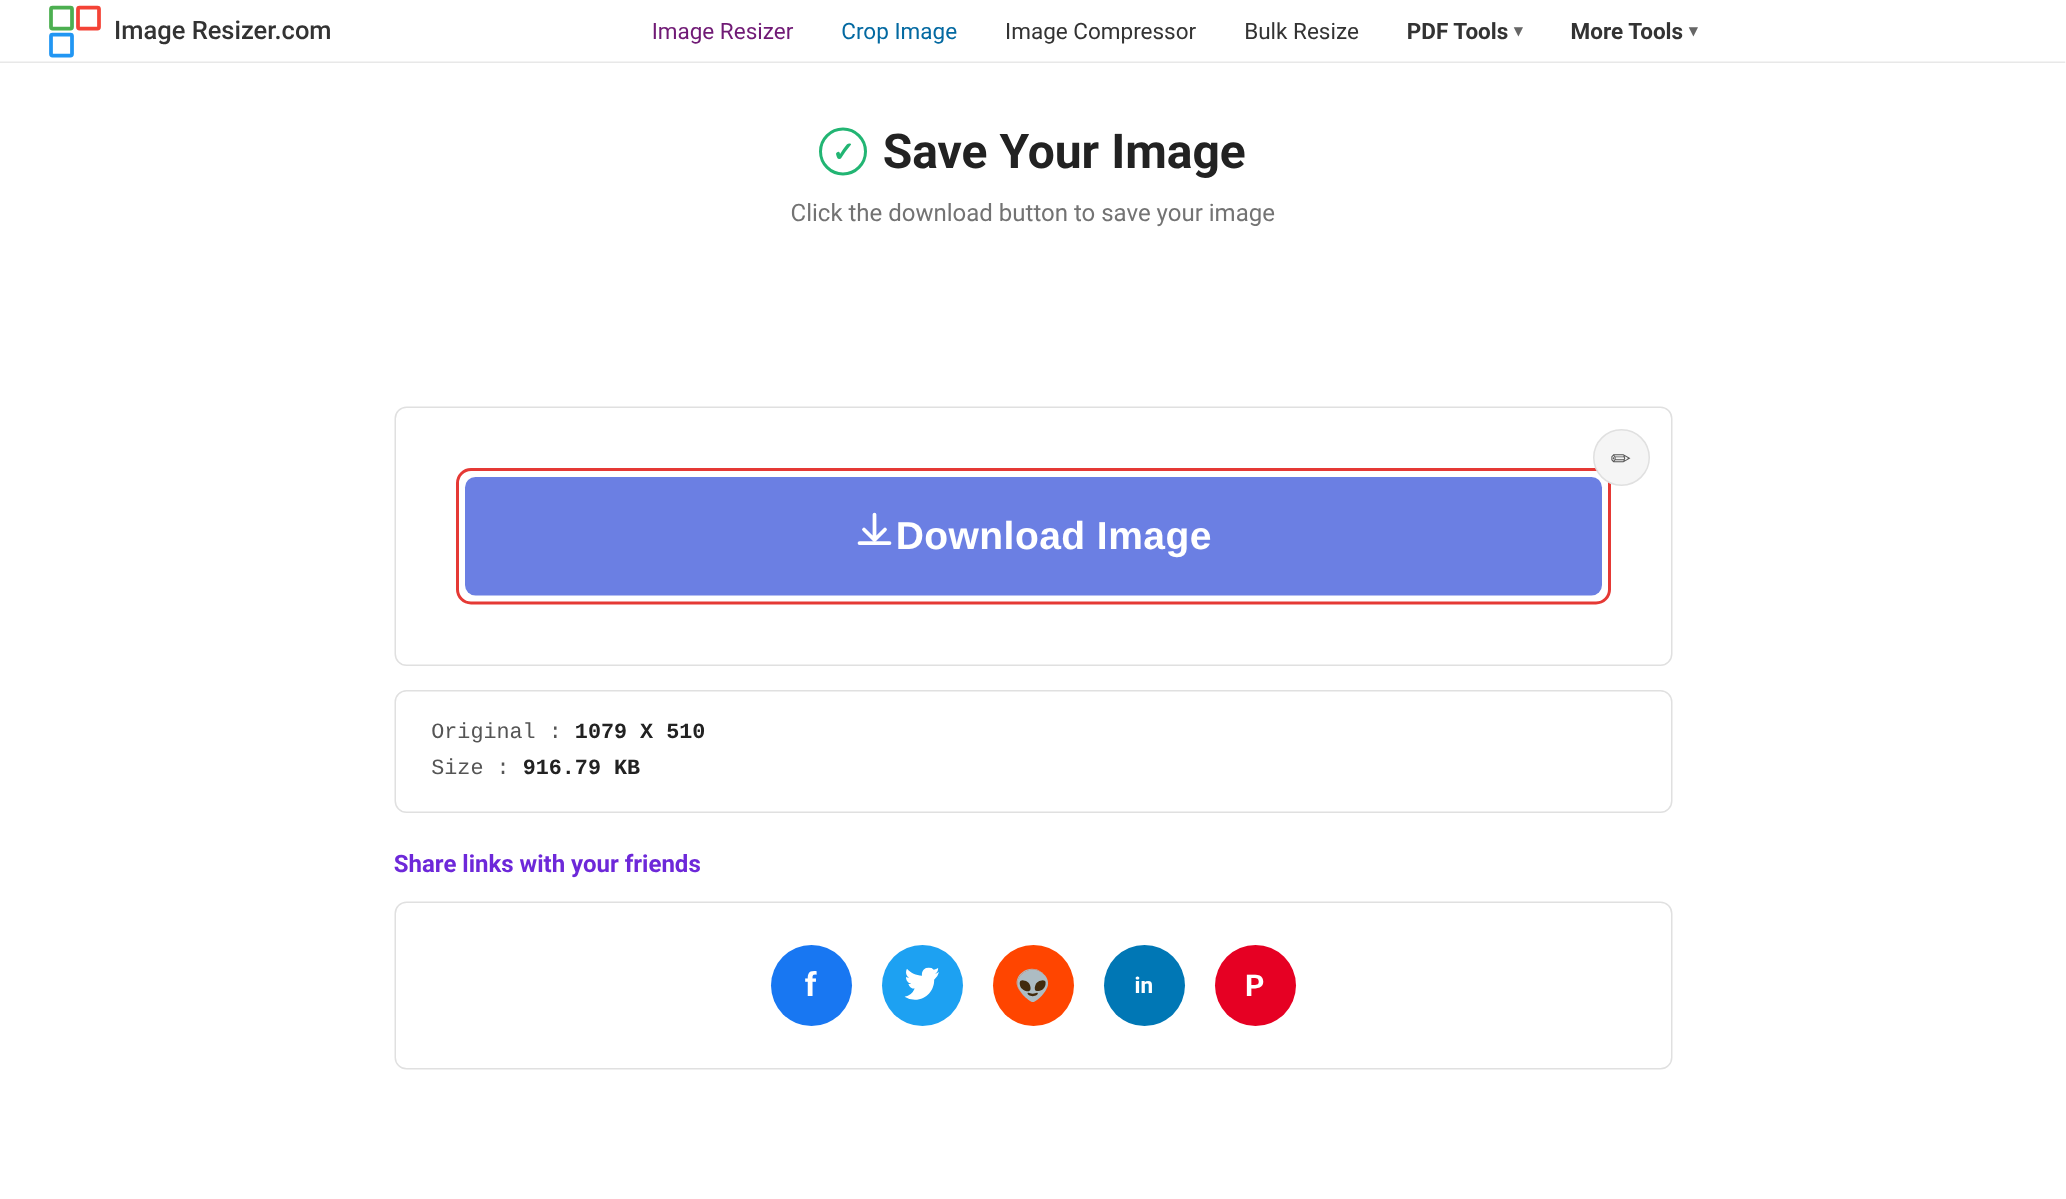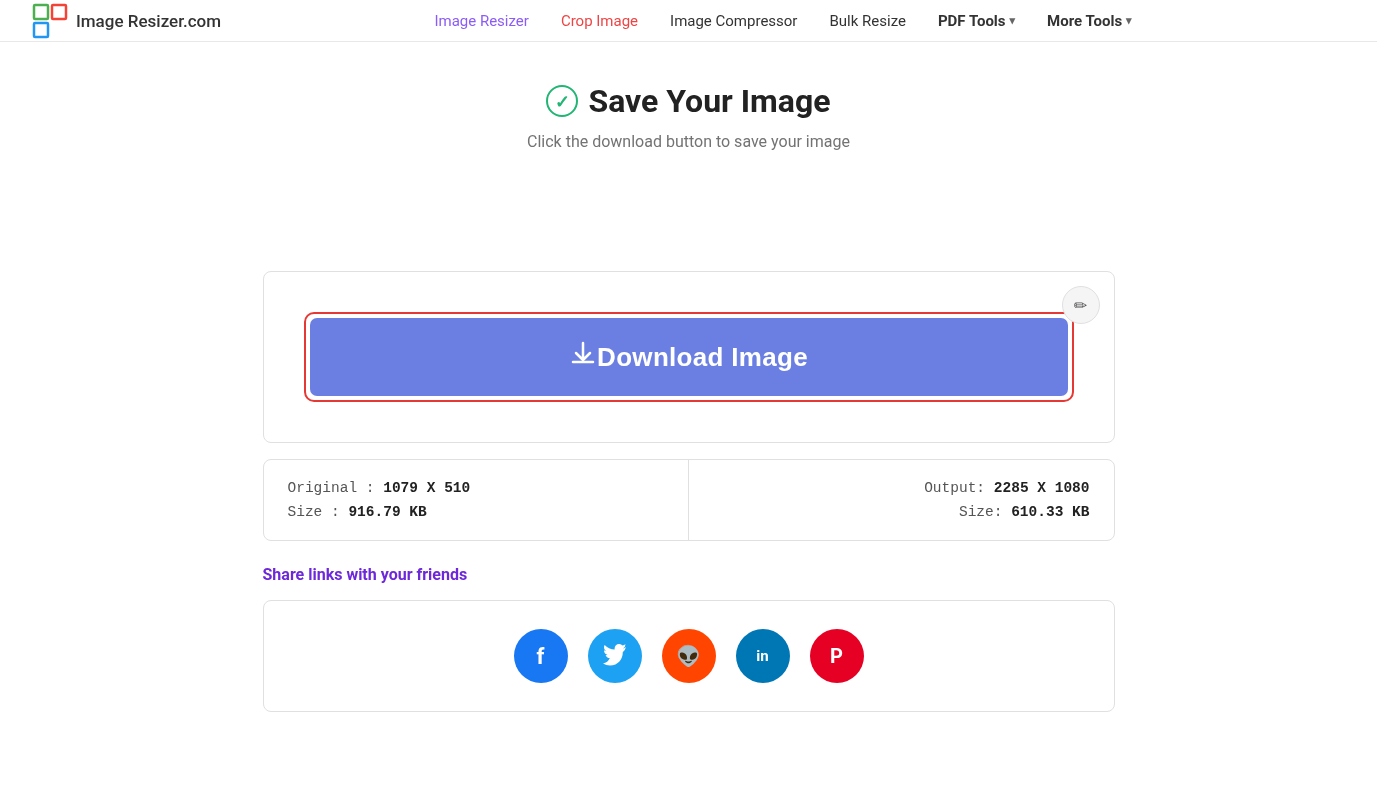--- a/index.html
+++ b/index.html
@@ -34,22 +34,22 @@
       align-items: center;
       gap: 32px;
       margin: 0 auto;
     }
     .nav-link {
       font-size: 15px;
       color: #333;
       text-decoration: none;
       cursor: pointer;
     }
-    .nav-link.active { color: #8b5cf6; }
-    .nav-link.crop { color: #ef4444; }
+    .nav-link.active { color: #701a75; }
+    .nav-link.crop { color: #0369a1; }
     .nav-link-with-arrow {
       display: flex;
       align-items: center;
       gap: 4px;
       font-size: 15px;
       color: #333;
       cursor: pointer;
       font-weight: bold;
     }
     .chevron-down {
@@ -265,30 +265,20 @@
     <div class="info-col">
       <div class="info-row">
         <span>Original :</span>
         <strong>1079 X 510</strong>
       </div>
       <div class="info-row">
         <span>Size :</span>
         <strong>916.79 KB</strong>
       </div>
     </div>
-    <div class="info-col">
-      <div class="info-row">
-        <span>Output:</span>
-        <strong>2285 X 1080</strong>
-      </div>
-      <div class="info-row">
-        <span>Size:</span>
-        <strong>610.33 KB</strong>
-      </div>
-    </div>
   </div>
 
   <p class="share-heading">Share links with your friends</p>
   <div class="share-card">
     <div class="social-btn social-facebook">f</div>
     <div class="social-btn social-twitter">
       <svg width="24" height="24" viewBox="0 0 24 24" fill="white" xmlns="http://www.w3.org/2000/svg">
         <path d="M23 3a10.9 10.9 0 01-3.14 1.53A4.48 4.48 0 0022.43.36a9 9 0 01-2.88 1.1A4.52 4.52 0 0016.11 0c-2.5 0-4.52 2.02-4.52 4.52 0 .35.04.7.11 1.03C7.69 5.37 4.07 3.58 1.64.9a4.53 4.53 0 00-.61 2.27c0 1.57.8 2.95 2.01 3.76a4.5 4.5 0 01-2.05-.57v.06c0 2.19 1.56 4.02 3.63 4.43a4.55 4.55 0 01-2.04.08 4.53 4.53 0 004.22 3.14A9.07 9.07 0 010 19.54a12.8 12.8 0 006.92 2.03c8.3 0 12.85-6.88 12.85-12.85 0-.2 0-.39-.01-.58A9.17 9.17 0 0023 3z"></path>
       </svg>
     </div>

